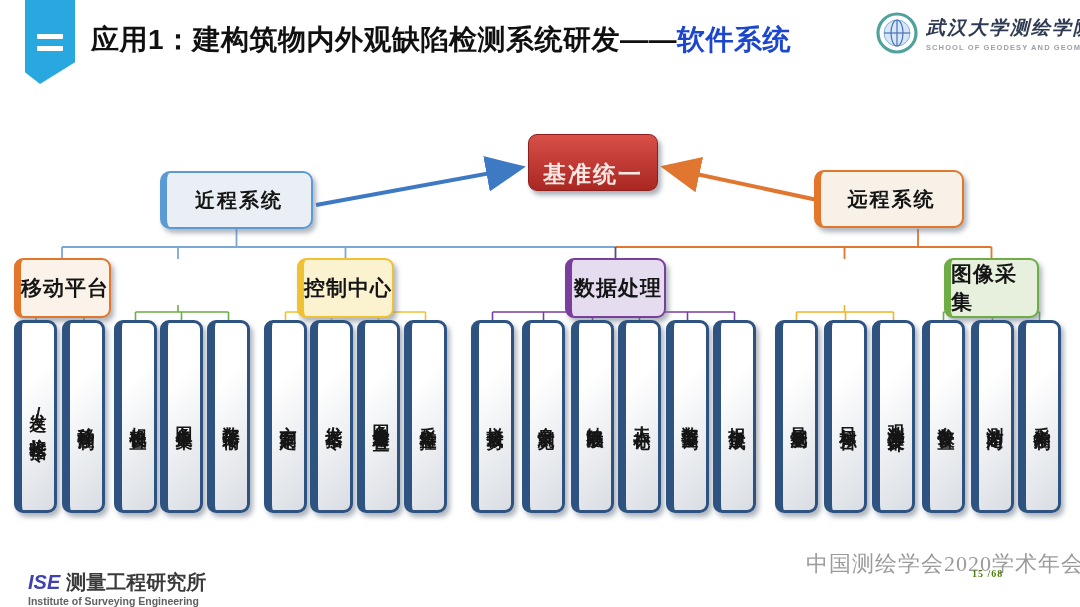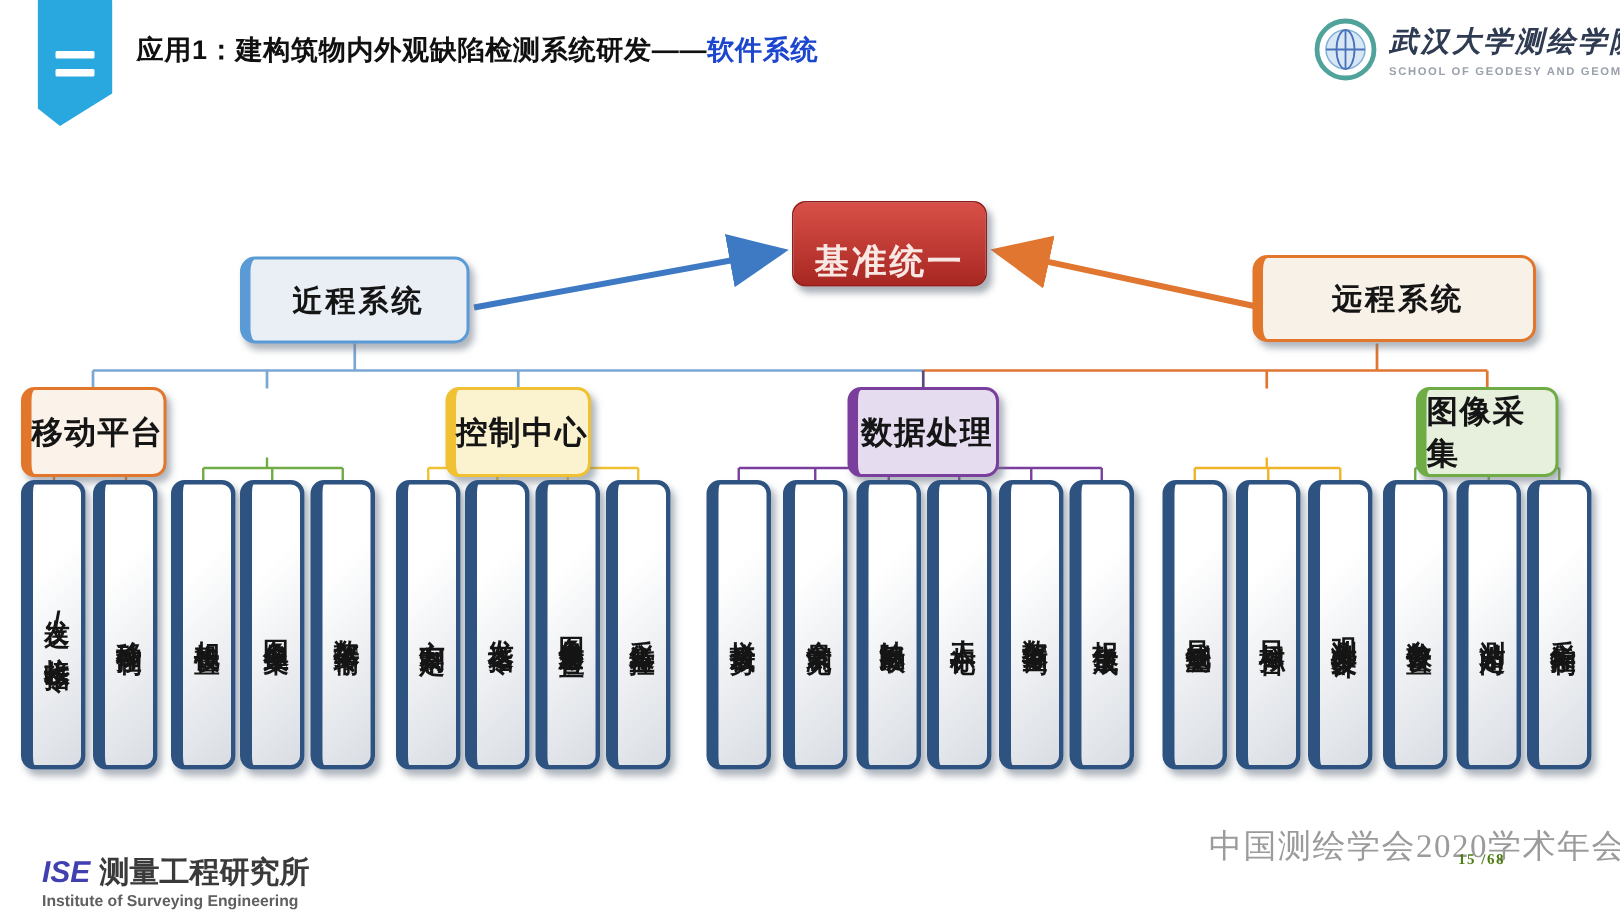--- a/index.html
+++ b/index.html
@@ -6,37 +6,37 @@
   body{font-family:"Liberation Sans","DejaVu Sans",sans-serif;}
   .stage{position:relative;width:1080px;height:607px;background:#fff;overflow:hidden;}
 
   
   .bookmark{position:absolute;left:25px;top:0;width:50px;height:84px;
     background:var(--bookmark-blue,#29A8E0);
     clip-path:polygon(0 0,100% 0,100% 74%,30% 100%,0 86%);
     display:flex;flex-direction:column;align-items:center;justify-content:center;gap:7px;
     filter:drop-shadow(2px 2px 2px rgba(0,0,0,.35));}
   .bookmark i{display:block;width:26px;height:5px;background:#fff;border-radius:1px;}
-  .hdr-title{position:absolute;left:91px;top:21px;font-size:18px;font-weight:bold;color:#101010;letter-spacing:.5px;white-space:nowrap;}
+  .hdr-title{position:absolute;left:91px;top:21px;font-size:28px;font-weight:bold;color:#101010;letter-spacing:.5px;white-space:nowrap;}
   .hdr-title .hl{color:var(--accent-blue,#1C46CE);}
   .logo{position:absolute;left:876px;top:12px;display:flex;align-items:center;gap:8px;}
   .logo-txt{display:flex;flex-direction:column;}
   .logo-cn{font-family:"Liberation Serif","DejaVu Serif",serif;font-weight:bold;font-style:italic;
     font-size:19px;color:#2F3B52;letter-spacing:2px;white-space:nowrap;}
   .logo-en{font-size:7.5px;font-weight:bold;color:#9AA0AC;letter-spacing:1.1px;margin-top:2px;white-space:nowrap;}
 
   
   .wires{position:absolute;left:0;top:0;z-index:0;}
   .box{position:absolute;z-index:1;display:flex;align-items:center;justify-content:center;
     box-sizing:border-box;font-weight:bold;color:#151515;
     box-shadow:3px 4px 5px rgba(110,120,135,.55);}
   .l1{border-radius:10px;font-size:20px;height:58px;letter-spacing:2px;}
   .l1.near{left:160px;top:171px;width:153px;background:var(--near-fill,#EAEFF5);
     border:2px solid var(--near-border,#5B9BD5);border-left:7px solid var(--near-border,#5B9BD5);}
-  .l1.far{left:835px;top:170px;width:189px;background:var(--far-fill,#F7F1E8);
+  .l1.far{left:814px;top:170px;width:150px;background:var(--far-fill,#F7F1E8);
     border:2px solid var(--far-border,#E2762B);border-left:7px solid var(--far-border,#E2762B);}
   .root{position:absolute;left:528px;top:134px;width:128px;height:55px;z-index:1;
     display:flex;align-items:flex-end;justify-content:center;border-radius:9px;
     background:linear-gradient(180deg,var(--root-red-top,#D85048),var(--root-red-bottom,#A92722));
     border:1px solid #8E1F1A;color:#F8E7E3;font-size:23px;font-weight:bold;letter-spacing:2px;
     box-shadow:3px 4px 5px rgba(110,120,135,.6);}
   .l2{border-radius:9px;font-size:21px;top:258px;height:60px;letter-spacing:1px;justify-content:center;}
   .l3{border-radius:9px;top:320px;width:43px;height:193px;font-size:17px;
     background:linear-gradient(135deg,#ffffff 30%,#D9DDE3);
     border:3px solid var(--navy,#2F5380);border-left:8px solid var(--navy,#2F5380);}

